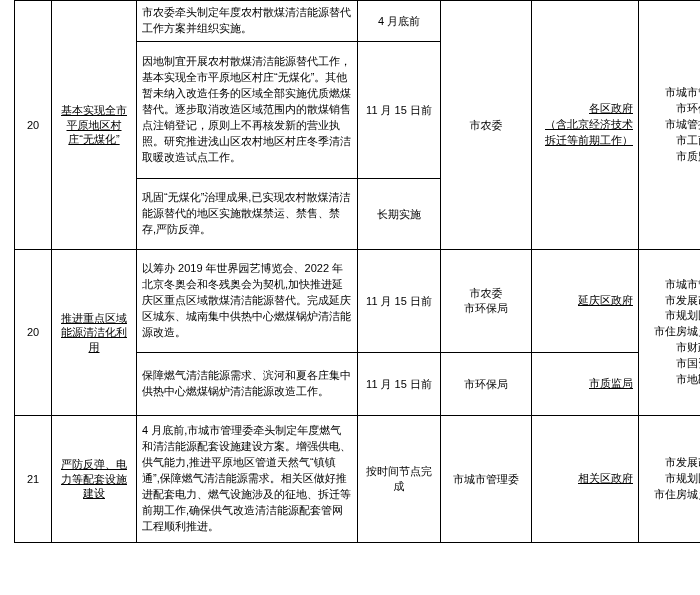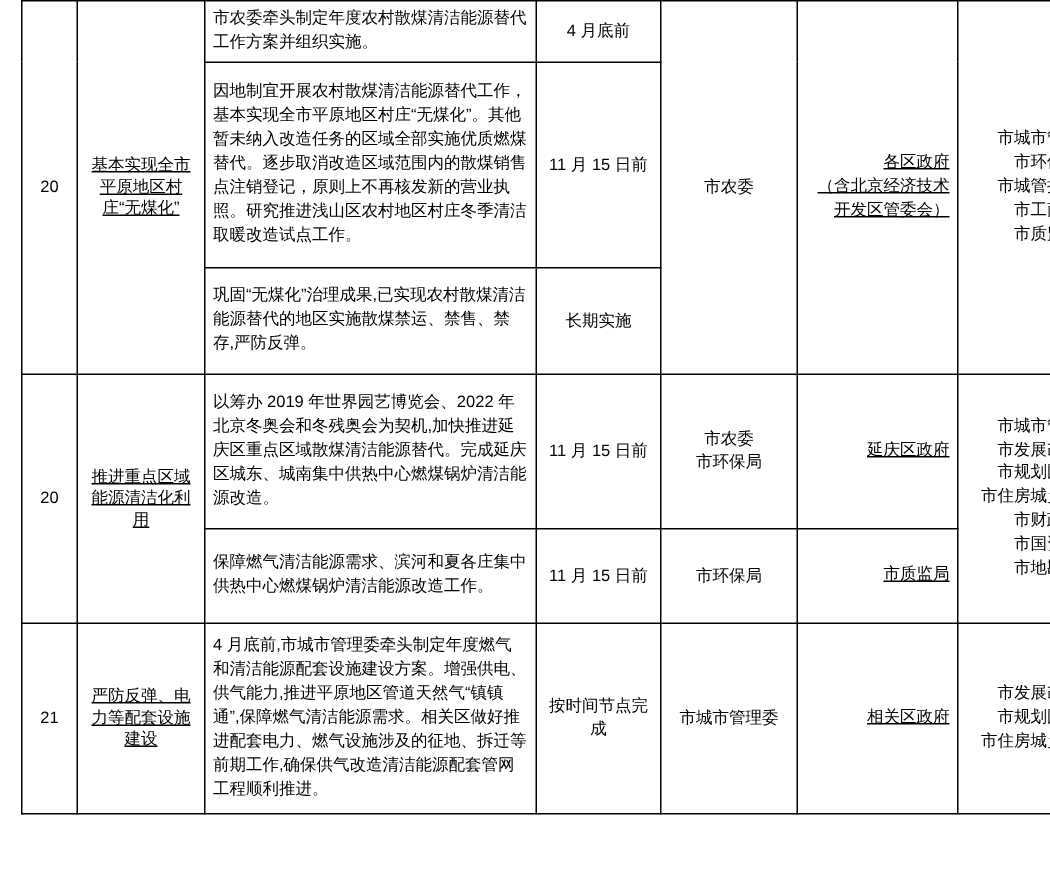--- a/index.html
+++ b/index.html
@@ -95,21 +95,21 @@
         <td class="c-time">4 月底前</td>
         <td class="c-lead" rowspan="3">
           <div class="stack">
             <span>市农委</span>
           </div>
         </td>
         <td class="c-resp" rowspan="3">
           <div class="stack">
             <span>各区政府</span>
             <span>（含北京经济技术</span>
-            <span>开发区管委会）</span>
+            <span>拆迁等前期工作）</span>
           </div>
         </td>
         <td class="c-coop" rowspan="3">
           <div class="stack">
             <span>市城市管理委</span>
             <span>市环保局</span>
             <span>市城管执法局</span>
             <span>市工商局</span>
             <span>市质监局</span>
           </div>

